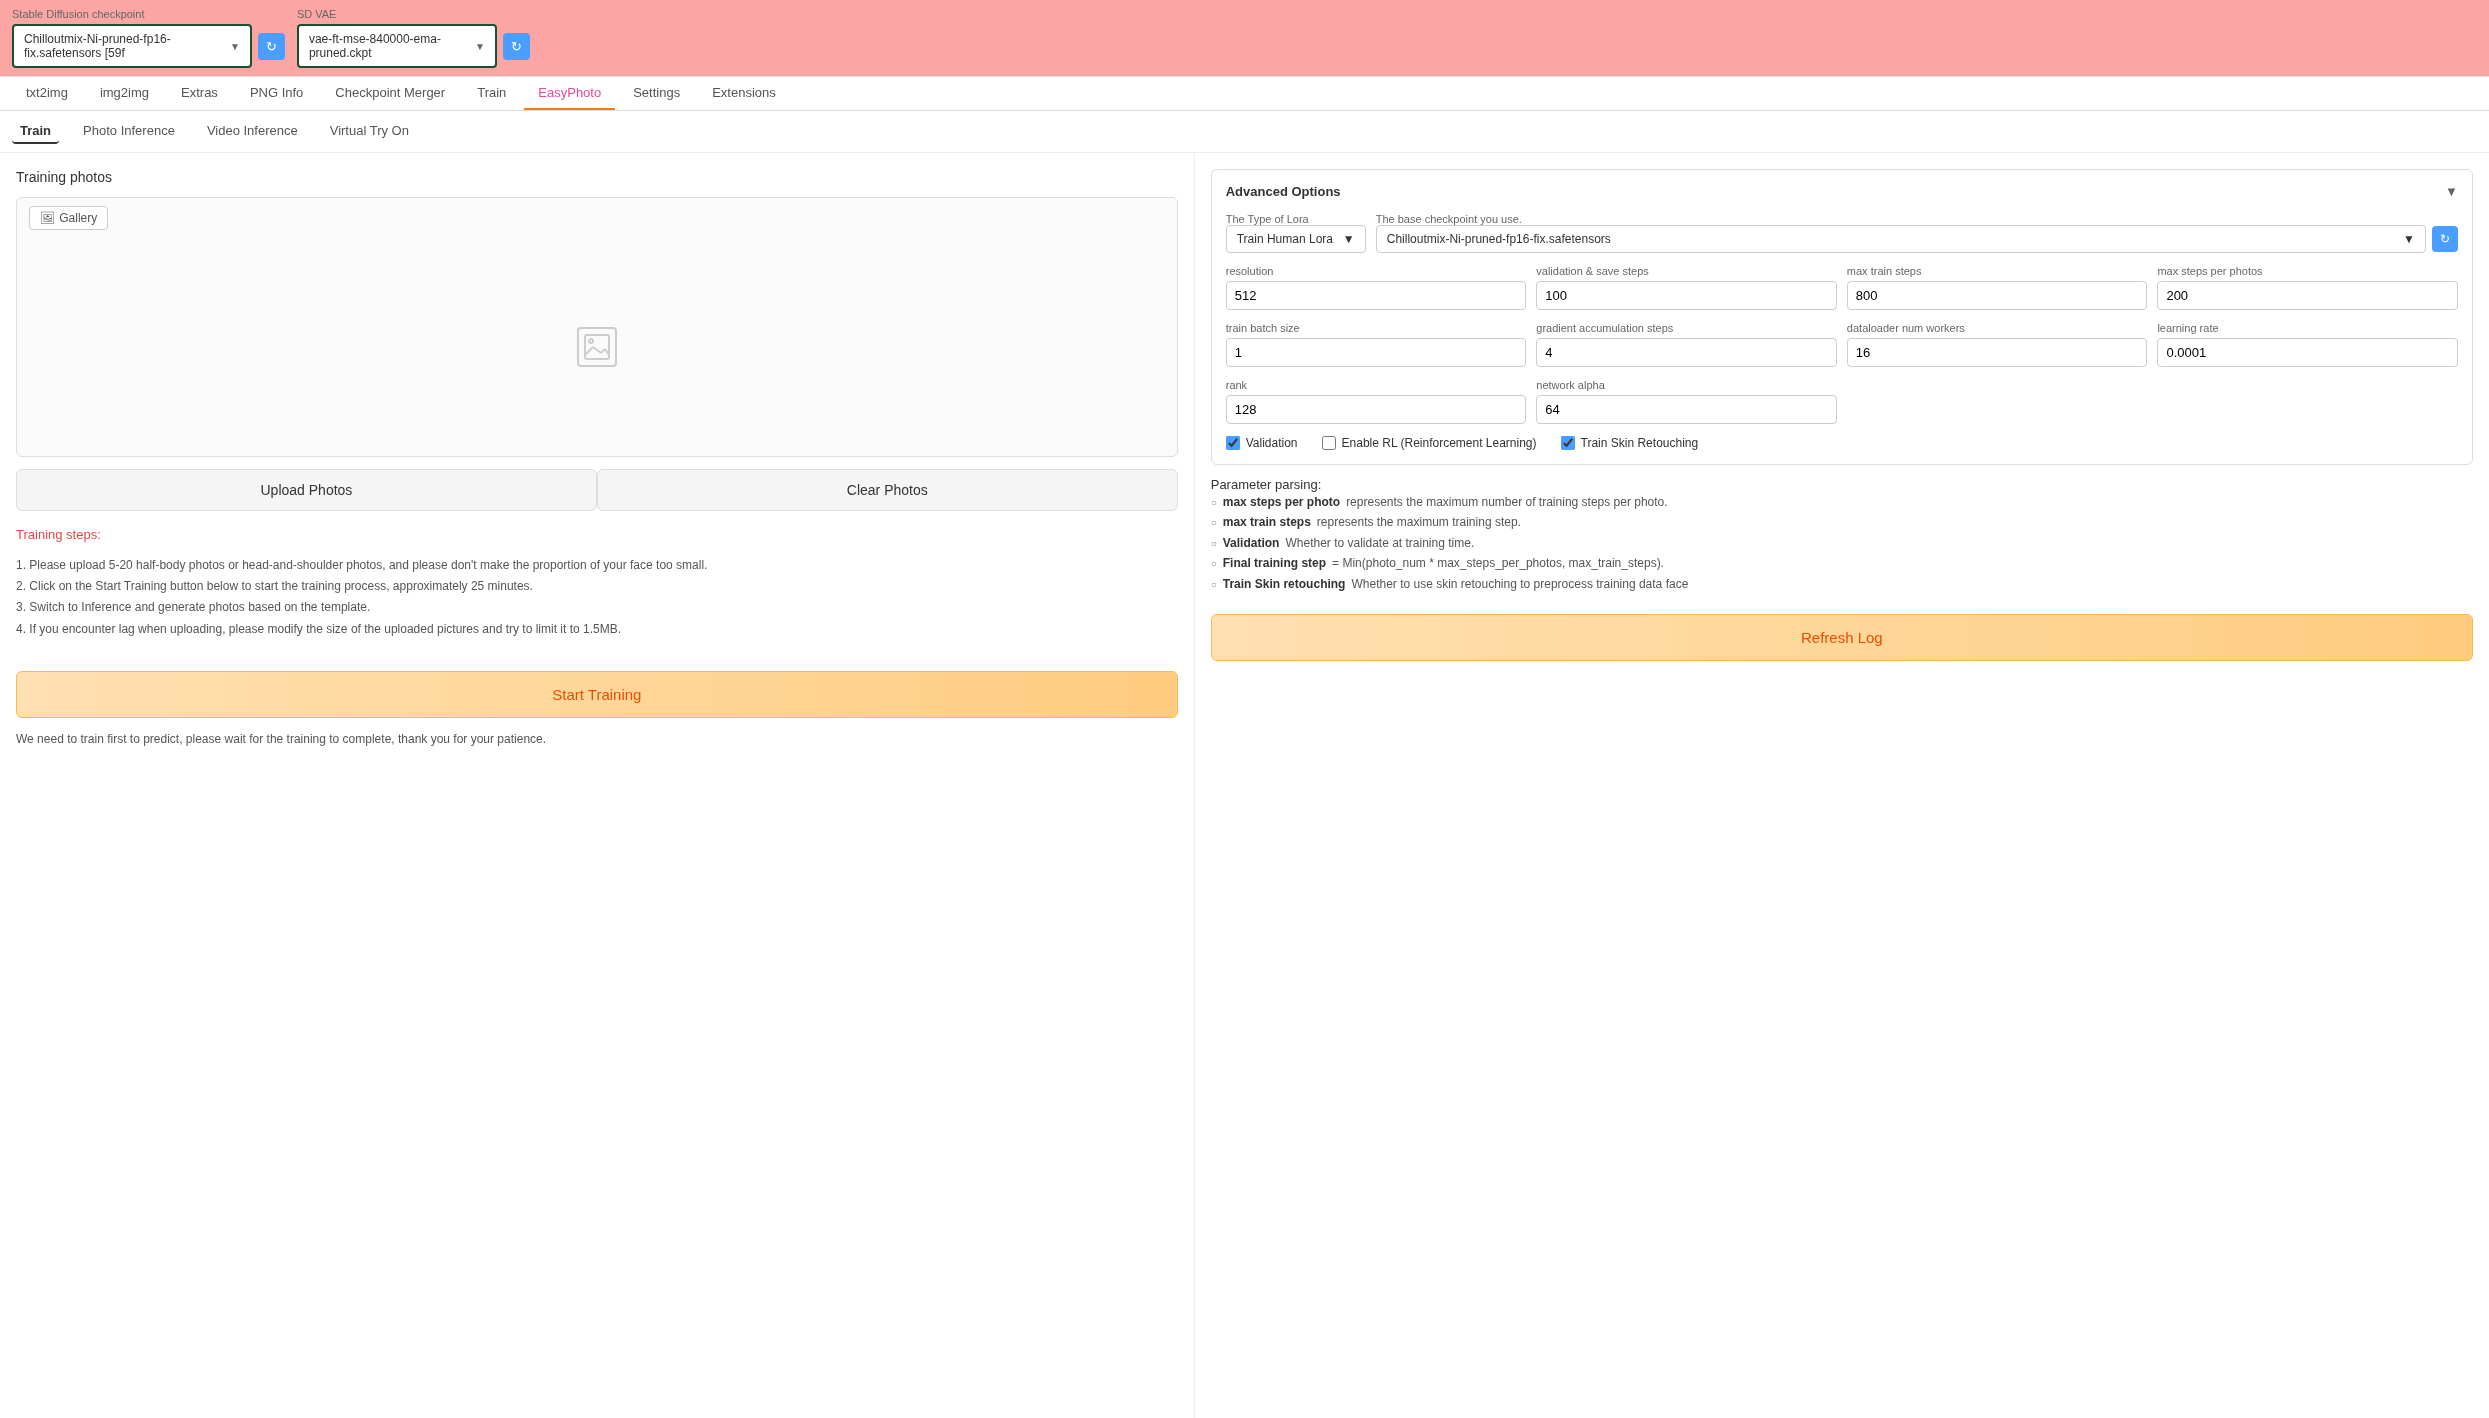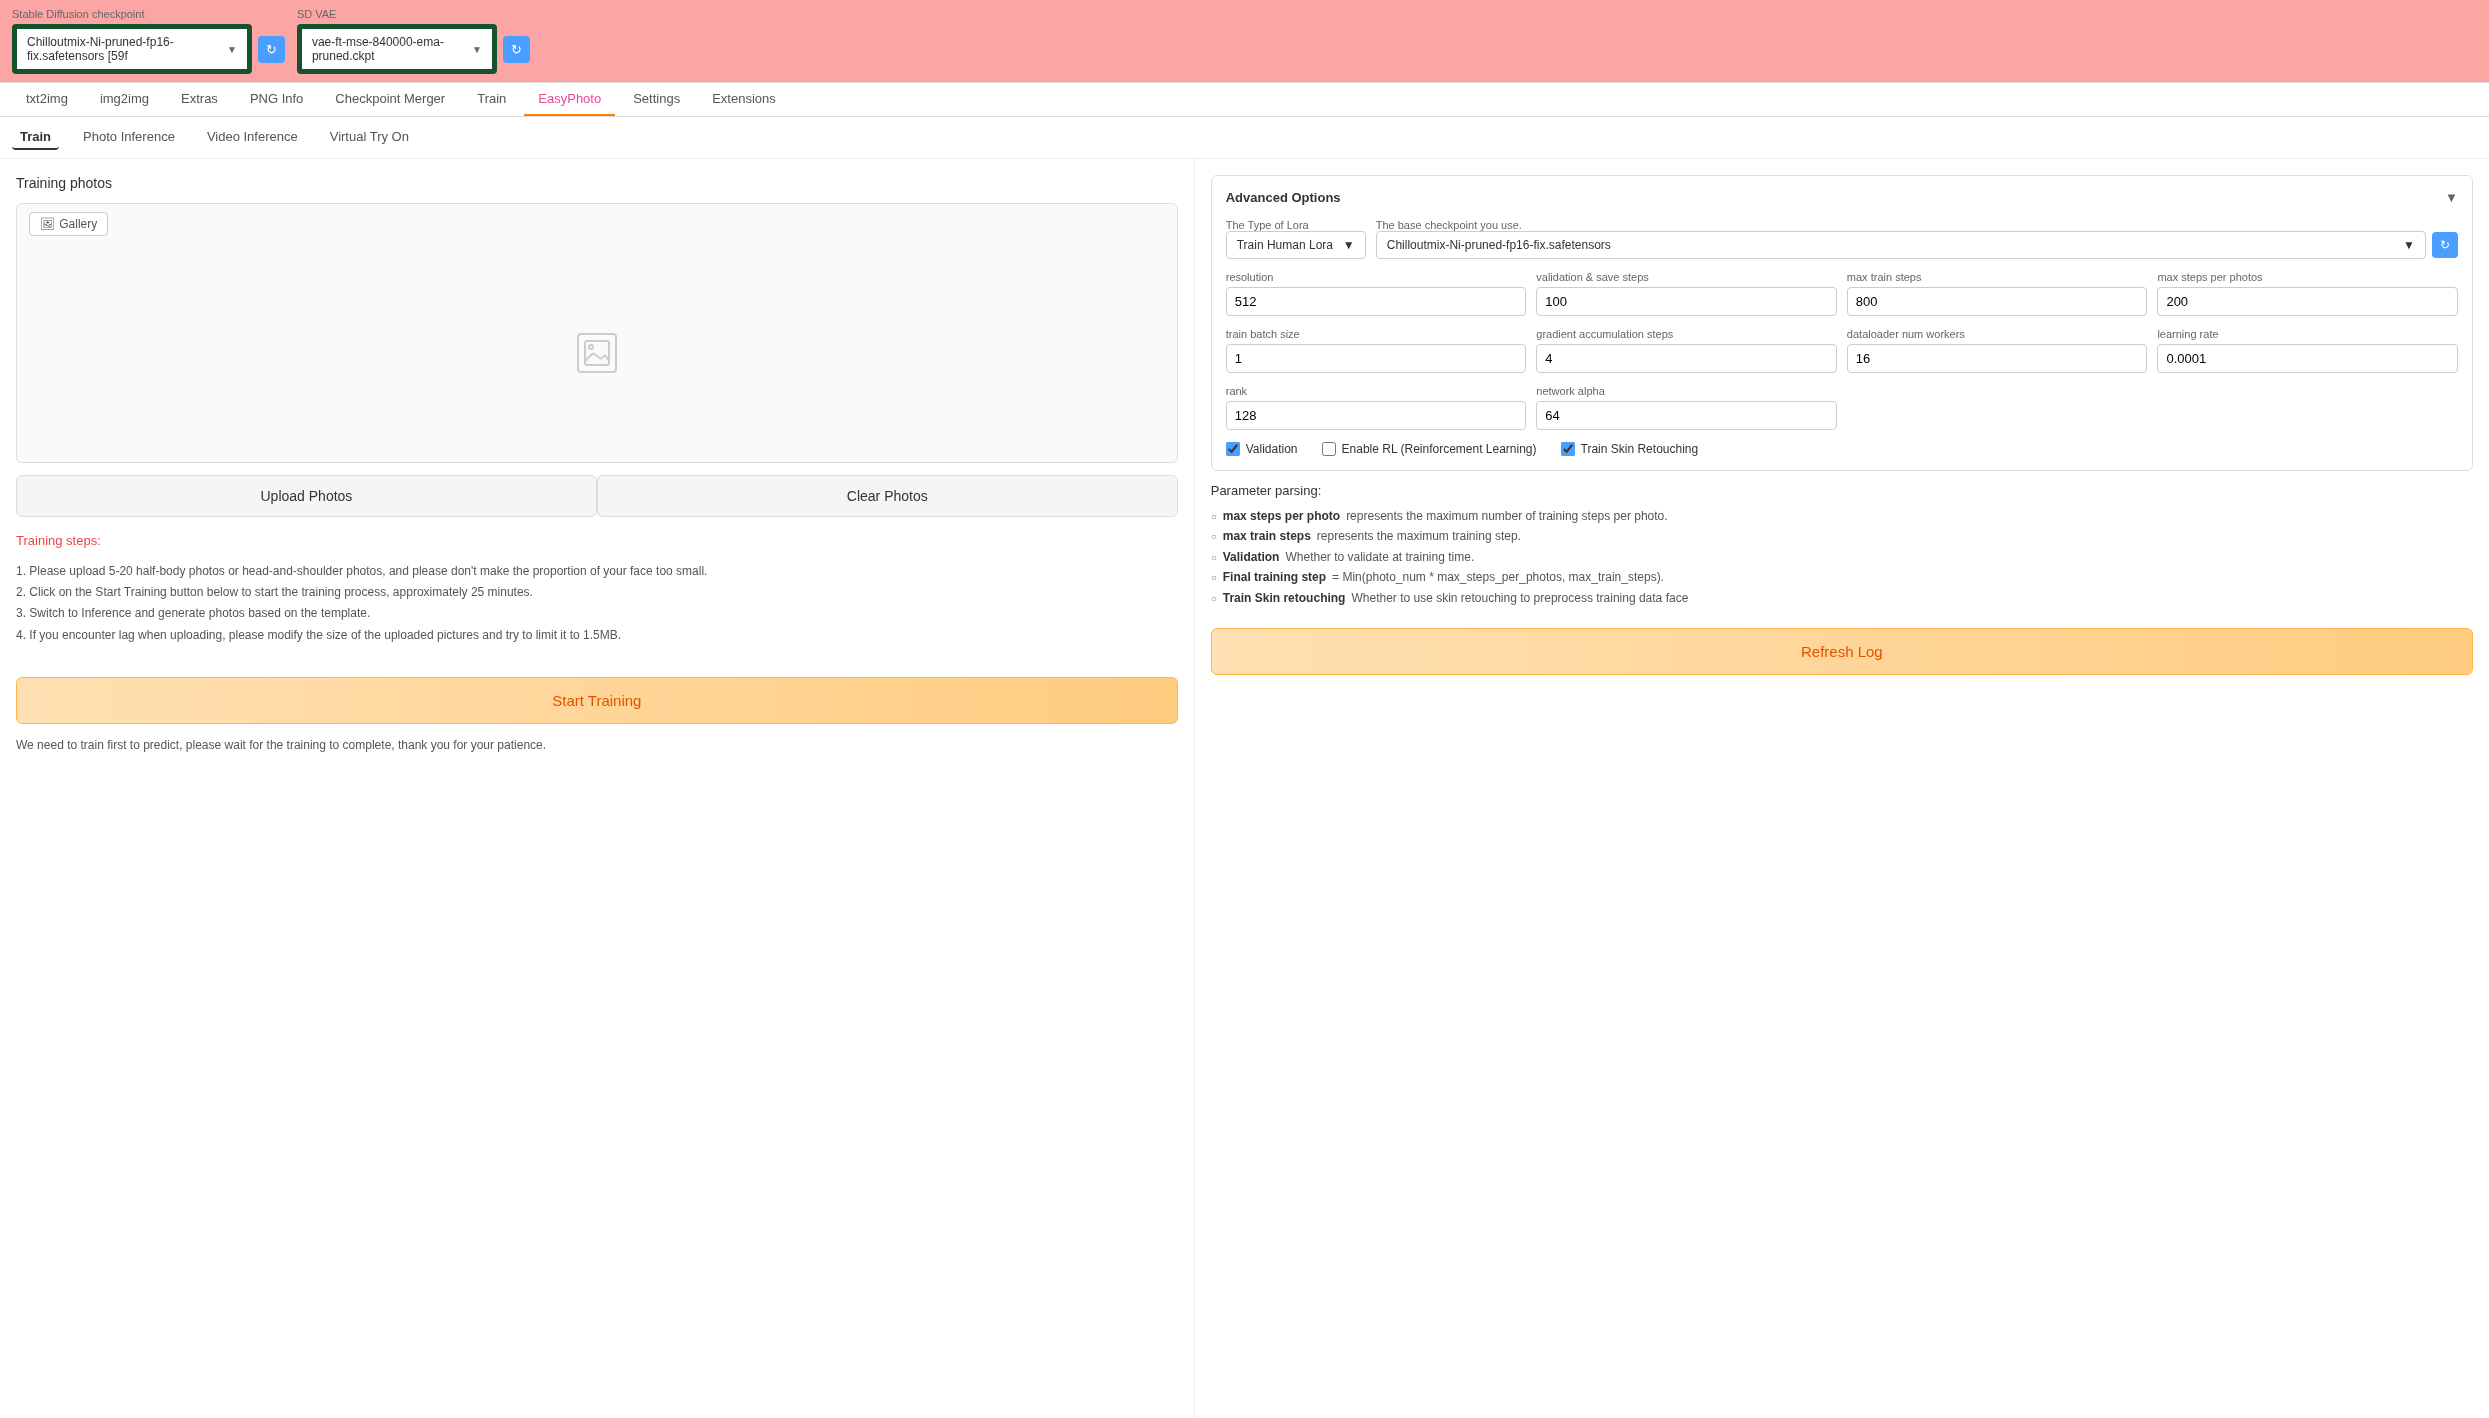--- a/index.html
+++ b/index.html
@@ -2,21 +2,21 @@
 <html><head>
   <meta charset="utf-8">
   <style>
     * { box-sizing: border-box; margin: 0; padding: 0; }
     body { font-family: -apple-system, BlinkMacSystemFont, 'Segoe UI', sans-serif; font-size: 13px; background: #f0f0f0; color: #333; }
     
     .top-bar { background: #fca5a5; border-bottom: 1px solid #ddd; padding: 8px 12px; display: flex; align-items: center; gap: 12px; }
     .top-bar-label { font-size: 11px; color: #666; }
     .top-bar-section { display: flex; flex-direction: column; gap: 4px; }
     .checkpoint-select { display: flex; align-items: center; gap: 6px; }
-    .select-box { border: 5px solid #14532d; border-radius: 4px; padding: 6px 10px; background: #fff; font-size: 12px; display: flex; align-items: center; gap: 6px; cursor: pointer; }
+    .select-box { border: 2px solid #14532d; border-radius: 4px; padding: 6px 10px; background: #fff; font-size: 12px; display: flex; align-items: center; gap: 6px; cursor: pointer; }
     .select-box.wide { width: 240px; }
     .select-box.medium { width: 200px; }
     .select-arrow { color: #666; font-size: 10px; }
     .refresh-btn { background: #4a9eff; border: none; border-radius: 4px; padding: 6px 8px; cursor: pointer; color: white; font-size: 13px; }
 
     .nav-tabs { background: #fff; border-bottom: 1px solid #ddd; padding: 0 12px; display: flex; gap: 4px; }
     .nav-tab { padding: 8px 14px; cursor: pointer; font-size: 13px; color: #555; border-bottom: 2px solid transparent; }
     .nav-tab.active { color: #ec4899; border-bottom: 2px solid #ff7c00; font-weight: 500; }
 
     .sub-tabs { background: #fff; padding: 8px 12px; display: flex; gap: 16px; border-bottom: 1px solid #eee; }
@@ -63,21 +63,21 @@
     .checkpoint-group { flex: 1; }
     .lora-select { border: 1px solid #ccc; border-radius: 4px; padding: 6px 10px; font-size: 12px; background: #fff; width: 140px; display: flex; align-items: center; justify-content: space-between; cursor: pointer; }
     .checkpoint-select-wide { border: 1px solid #ccc; border-radius: 4px; padding: 6px 10px; font-size: 12px; background: #fff; width: 100%; display: flex; align-items: center; justify-content: space-between; cursor: pointer; }
     .refresh-small { background: #4a9eff; border: none; border-radius: 4px; padding: 6px 8px; cursor: pointer; color: white; font-size: 12px; }
 
     .checkbox-row { display: flex; gap: 24px; align-items: center; margin-top: 8px; }
     .checkbox-item { display: flex; align-items: center; gap: 6px; cursor: pointer; font-size: 12px; color: #333; }
     .checkbox-item input[type="checkbox"] { accent-color: #4a9eff; width: 14px; height: 14px; }
 
     .param-parsing { margin-top: 12px; }
-    .parsing-title { font-size: 13px; color: #333; margin-bottom: 8px; }
+    .parsing-title { font-size: 13px; color: #333; }
     .parsing-item { font-size: 12px; color: #555; line-height: 1.7; display: flex; align-items: flex-start; gap: 6px; }
     .parsing-item::before { content: "○"; font-size: 10px; color: #888; margin-top: 2px; flex-shrink: 0; }
     .bold-text { font-weight: 600; color: #333; }
 
     .refresh-log-btn { width: 100%; padding: 14px; background: linear-gradient(to right, #ffe0b2, #ffcc80); border: 1px solid #ffb74d; border-radius: 6px; font-size: 15px; font-weight: 500; color: #e65100; cursor: pointer; }
   </style>
 </head>
 <body>
 
 <div class="top-bar">

